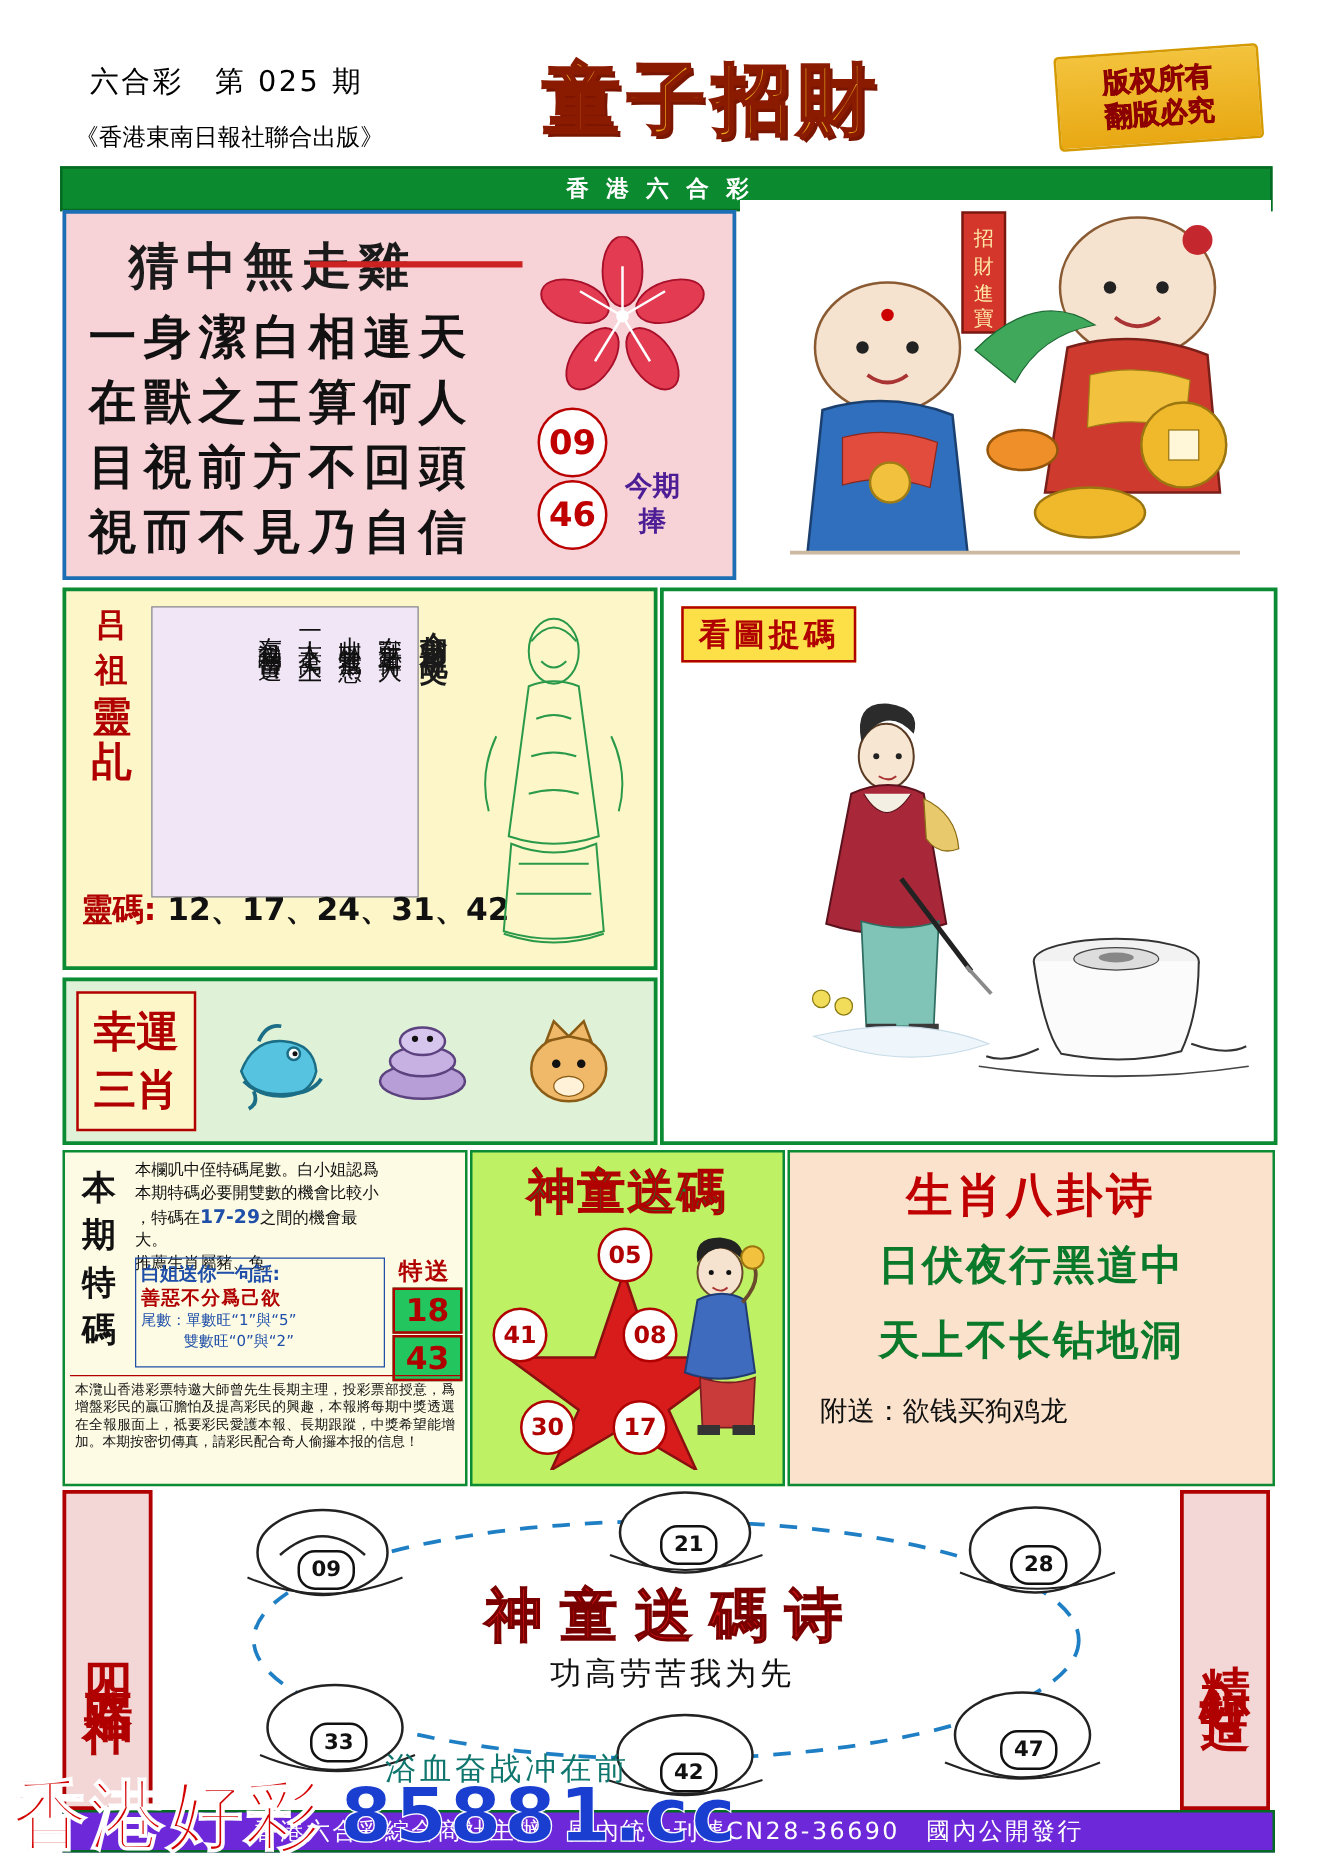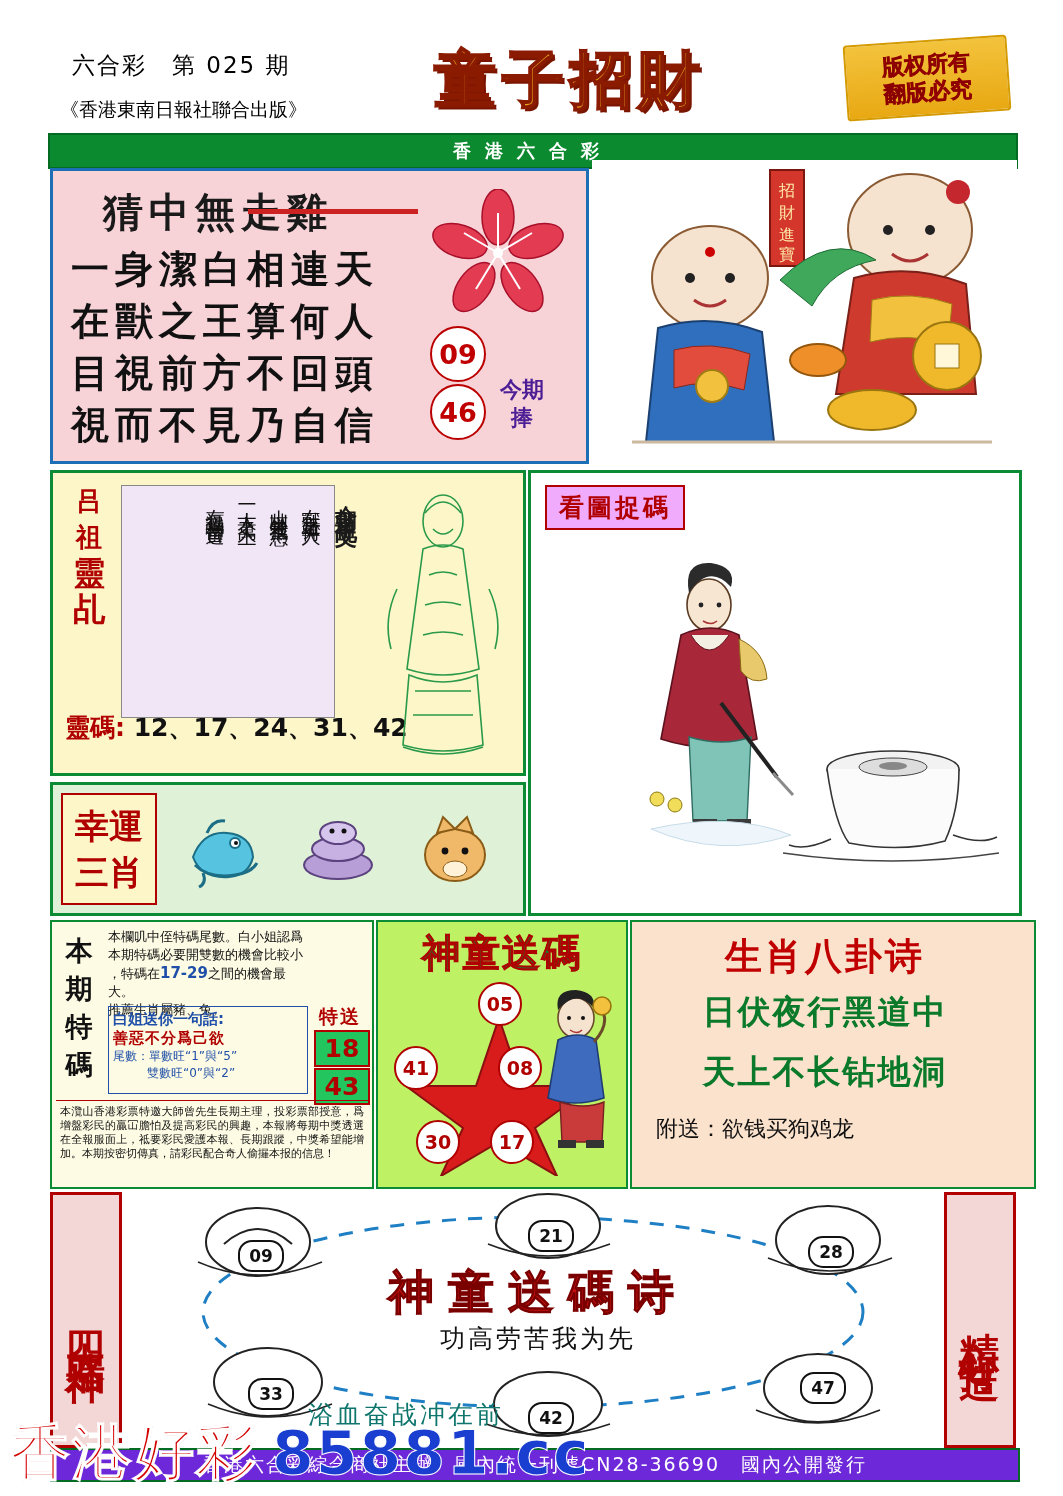--- a/index.html
+++ b/index.html
@@ -108,21 +108,21 @@
   .lvzu-code .lbl { color:#b00000; }
   .lvzu-art { position:absolute; left:310px; top:6px; width:160px; height:290px; }
 
   
   .kantu {
     position:absolute; left:528px; top:470px; width:488px; height:440px;
     background:#ffffff; border:3px solid #0a8b34;
   }
   .kantu-tag {
     position:absolute; left:14px; top:12px; padding:4px 12px;
-    background:#f0abfc; border:2px solid #b00000;
+    background:#fde047; border:2px solid #b00000;
     color:#b00000; font-size:25px; font-weight:bold; letter-spacing:3px;
   }
   .kantu-art { position:absolute; left:0; top:70px; width:482px; height:360px; }
 
   
   .lucky {
     position:absolute; left:50px; top:782px; width:470px; height:128px;
     background:#dff1d6; border:3px solid #0a8b34;
   }
   .lucky-tag {
@@ -179,21 +179,21 @@
   .st-star { position:absolute; left:26px; top:64px; width:190px; height:190px; }
   .st-ball {
     position:absolute; width:40px; height:40px; border-radius:50%;
     background:#fff; border:2px solid #b00000; color:#b00000;
     font-size:19px; font-weight:bold; display:flex; align-items:center; justify-content:center;
   }
 
   
   .sxpoem {
     position:absolute; left:630px; top:920px; width:386px; height:265px;
-    background:#fbe2cc; border:2px solid #0a8b34;padding-left:16px;
+    background:#fbe2cc; border:2px solid #0a8b34;
   }
   .sx-title { position:absolute; left:0; top:10px; width:386px; text-align:center; font-size:37px; font-weight:bold; color:#c00000; letter-spacing:3px; }
   .sx-l1 { position:absolute; left:0; top:68px; width:386px; text-align:center; font-size:33px; font-weight:bold; color:#0a7a2a; letter-spacing:2px; }
   .sx-l2 { position:absolute; left:0; top:128px; width:386px; text-align:center; font-size:33px; font-weight:bold; color:#0a7a2a; letter-spacing:2px; }
   .sx-foot { position:absolute; left:24px; top:192px; width:346px; font-size:22px; color:#111; }
 
   
   .bottom {
     position:absolute; left:50px; top:1192px; width:966px; height:250px;
     background:#ffffff;
@@ -537,21 +537,21 @@
         </g>
       </svg>
       <div class="bot-title">神童送碼诗</div>
       <div class="bot-l1">功高劳苦我为先</div>
       <div class="bot-l2">浴血奋战冲在前</div>
       <div class="bot-ball" style="left:110px; top:48px;">09</div>
       <div class="bot-ball" style="left:400px; top:28px;">21</div>
       <div class="bot-ball" style="left:680px; top:44px;border-radius:15px;">28</div>
       <div class="bot-ball" style="left:120px; top:186px;">33</div>
       <div class="bot-ball" style="left:400px; top:210px;">42</div>
-      <div class="bot-ball" style="left:672px; top:180px;">47</div>
+      <div class="bot-ball" style="left:672px; top:192px;">47</div>
     </div>
   </div>
 
   <div class="footer">香港六合彩綜合商社主辦　國內統一刊號CN28-36690　國內公開發行</div>
   <div class="watermark">
     <span class="wm-red">香港好彩</span>
     <span class="wm-blue">85881.cc</span>
   </div>
 
 </div>

